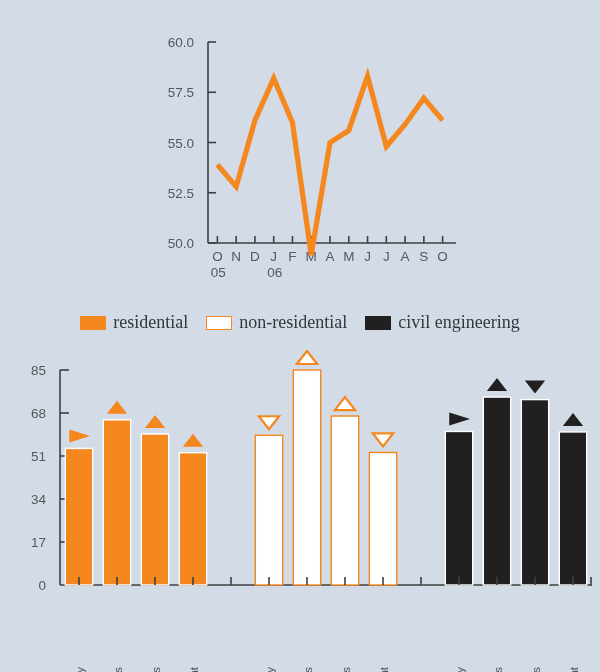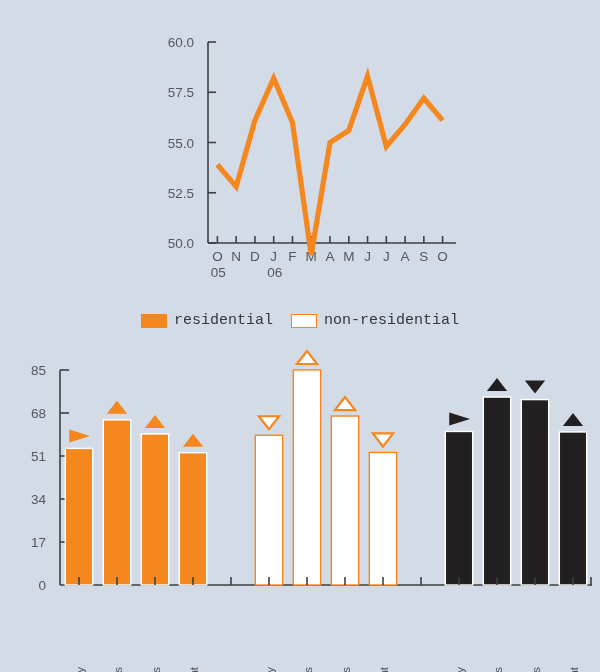--- a/index.html
+++ b/index.html
@@ -69,23 +69,23 @@
   }
   .swatch {
     width: 26px;
     height: 14px;
     box-sizing: border-box;
   }
   .sw-residential { background: #f5871f; }
   .sw-nonresidential { background: #ffffff; border: 1.6px solid #f5871f; }
   .sw-civil { background: #221f20; }
   .legend-label {
-    font-size: 15px;
+    font-size: 18px;
     color: #34383c;
-    font-family: Liberation Mono, monospace;
+    font-family: Liberation Serif, serif;
     white-space: nowrap;
   }
 
   
   #bar-chart {
     position: absolute;
     left: 0;
     top: 350px;
     width: 600px;
     height: 322px;
@@ -171,20 +171,24 @@
 
   <div id="legend">
       <div class="legend-item">
         <span class="swatch sw-residential"></span>
         <span class="legend-label">residential</span>
       </div>
       <div class="legend-item">
         <span class="swatch sw-nonresidential"></span>
         <span class="legend-label">non-residential</span>
       </div>
+      <div class="legend-item">
+        <span class="swatch sw-civil"></span>
+        <span class="legend-label">civil engineering</span>
+      </div>
     </div>
 
   <div id="bar-chart">
     <svg width="600" height="322" viewBox="0 0 600 322">
       <g id="bc-yticks">
           <text x="46" y="240" class="bc-ylabel">0</text>
           <text x="46" y="197" class="bc-ylabel">17</text>
           <line x1="60" y1="192" x2="69" y2="192" class="tick"></line>
           <text x="46" y="154" class="bc-ylabel">34</text>
           <line x1="60" y1="149" x2="69" y2="149" class="tick"></line>

